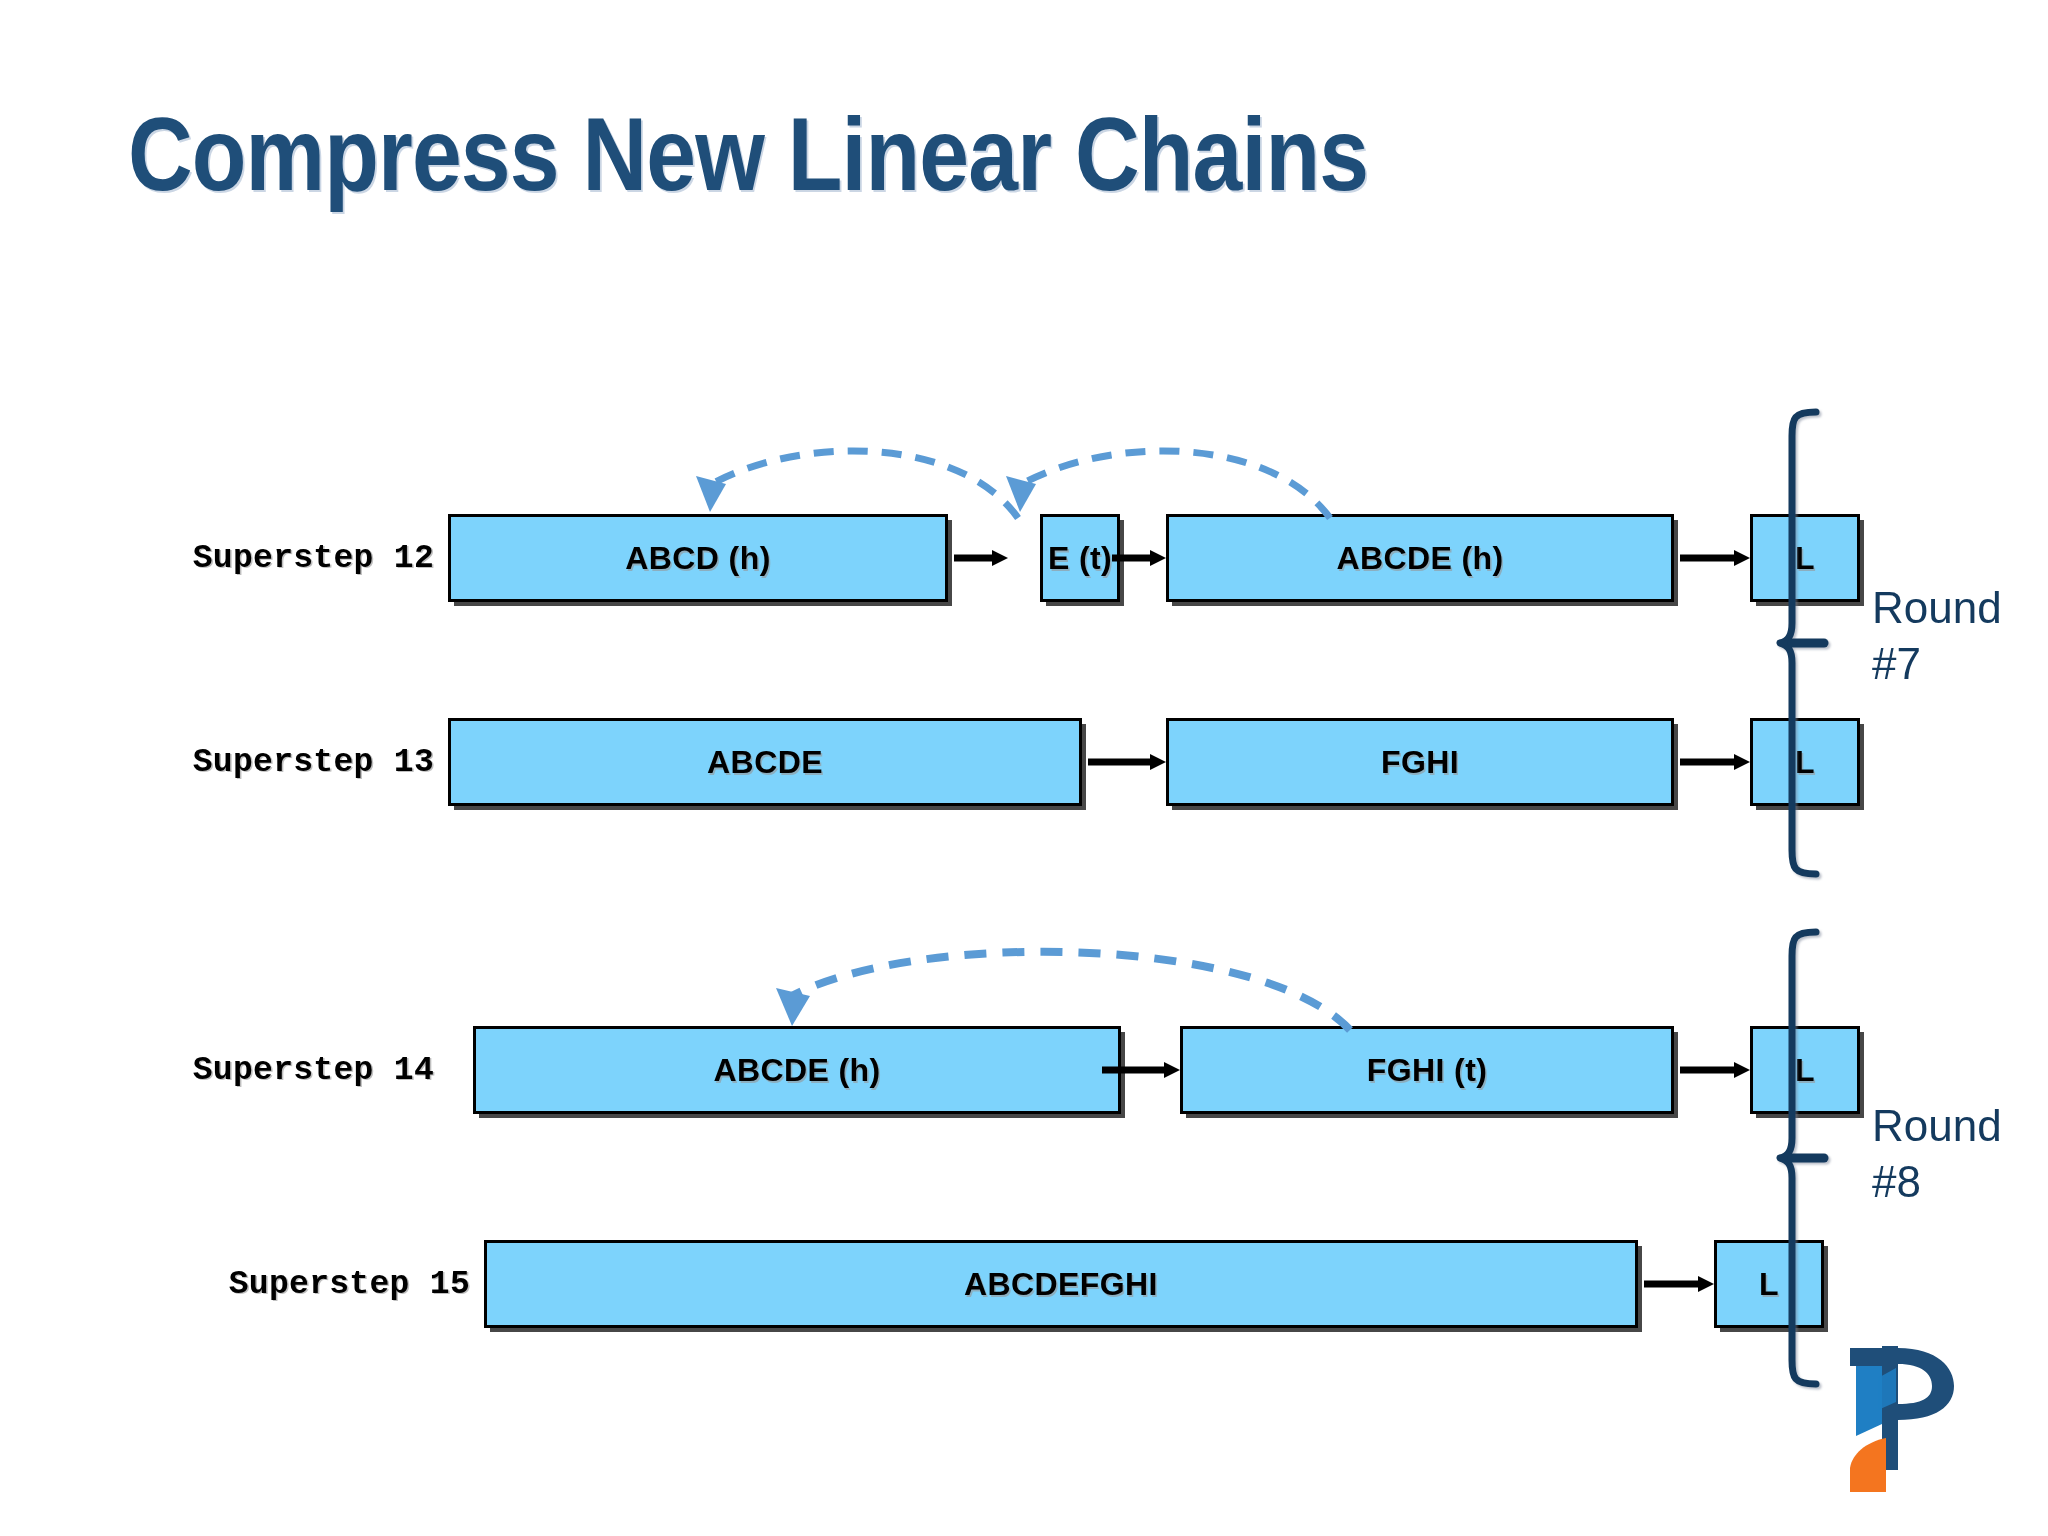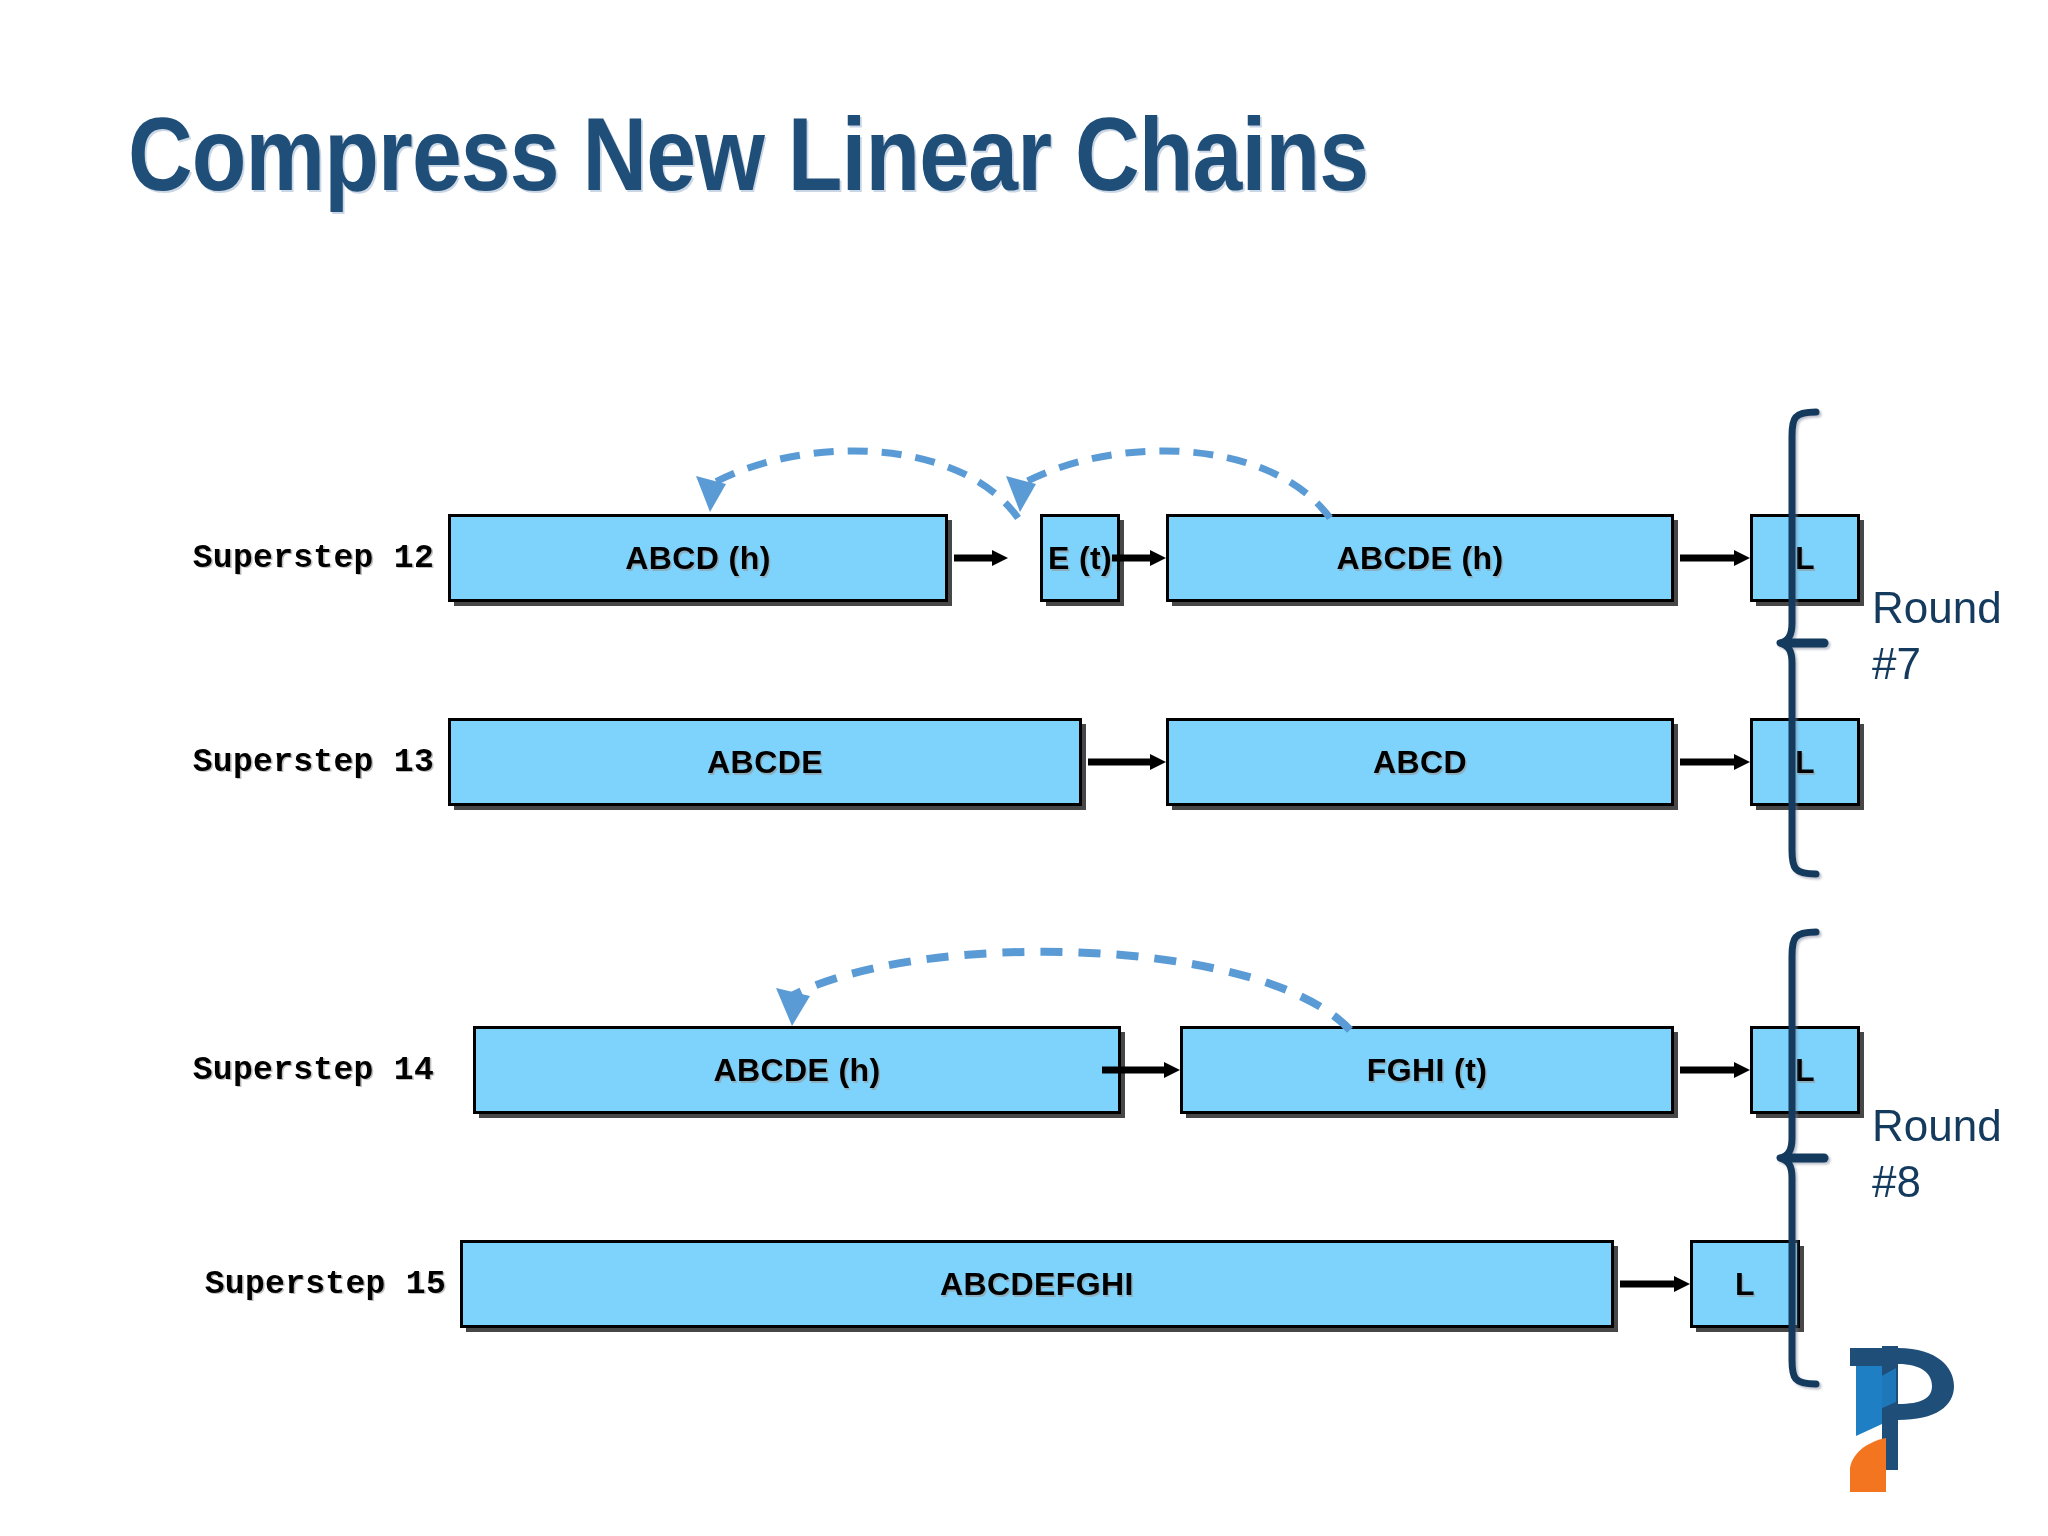--- a/index.html
+++ b/index.html
@@ -167,21 +167,21 @@
   <div class="row" style="left:448px; top:718px; width:1110px;text-align:right;">
     <div class="step-label">Superstep 13</div>
 
     <div class="node" style="left:0px; width:634px;">ABCDE</div>
     <div class="connector" style="left:634px; width:84px;">
       <svg width="84" height="20" viewBox="0 0 84 20">
         <line x1="6" y1="10" x2="68" y2="10" stroke="#000" stroke-width="7"></line>
         <polygon points="68,2 84,10 68,18" fill="#000"></polygon>
       </svg>
     </div>
-    <div class="node" style="left:718px; width:508px;">ABCD</div>
+    <div class="node" style="left:718px; width:508px;">FGHI</div>
     <div class="connector" style="left:1226px; width:76px;">
       <svg width="76" height="20" viewBox="0 0 76 20">
         <line x1="6" y1="10" x2="60" y2="10" stroke="#000" stroke-width="7"></line>
         <polygon points="60,2 76,10 60,18" fill="#000"></polygon>
       </svg>
     </div>
     <div class="node" style="left:1302px; width:110px;">L</div>
   </div>
 
   <div class="row" style="left:448px; top:1026px; width:1302px;">
@@ -204,21 +204,21 @@
     <div class="node" style="left:1302px; width:110px;">L</div>
   </div>
 
   <div class="arc" style="left:740px; top:940px; width:640px; height:100px;">
     <svg width="640" height="100" viewBox="0 0 640 100">
       <path d="M 610 90 C 520 -6 170 -10 48 58" fill="none" stroke="#5B9BD5" stroke-width="8" stroke-dasharray="22 16" stroke-linecap="butt"></path>
       <polygon points="52,86 36,48 70,56" fill="#5B9BD5"></polygon>
     </svg>
   </div>
 
-  <div class="row" style="left:460px; top:1240px; width:1302px;">
+  <div class="row" style="left:484px; top:1240px; width:1302px;">
     <div class="step-label">Superstep 15</div>
 
     <div class="node" style="left:0px; width:1154px;">ABCDEFGHI</div>
     <div class="connector" style="left:1154px; width:76px;">
       <svg width="76" height="20" viewBox="0 0 76 20">
         <line x1="6" y1="10" x2="60" y2="10" stroke="#000" stroke-width="7"></line>
         <polygon points="60,2 76,10 60,18" fill="#000"></polygon>
       </svg>
     </div>
     <div class="node" style="left:1230px; width:110px;">L</div>

